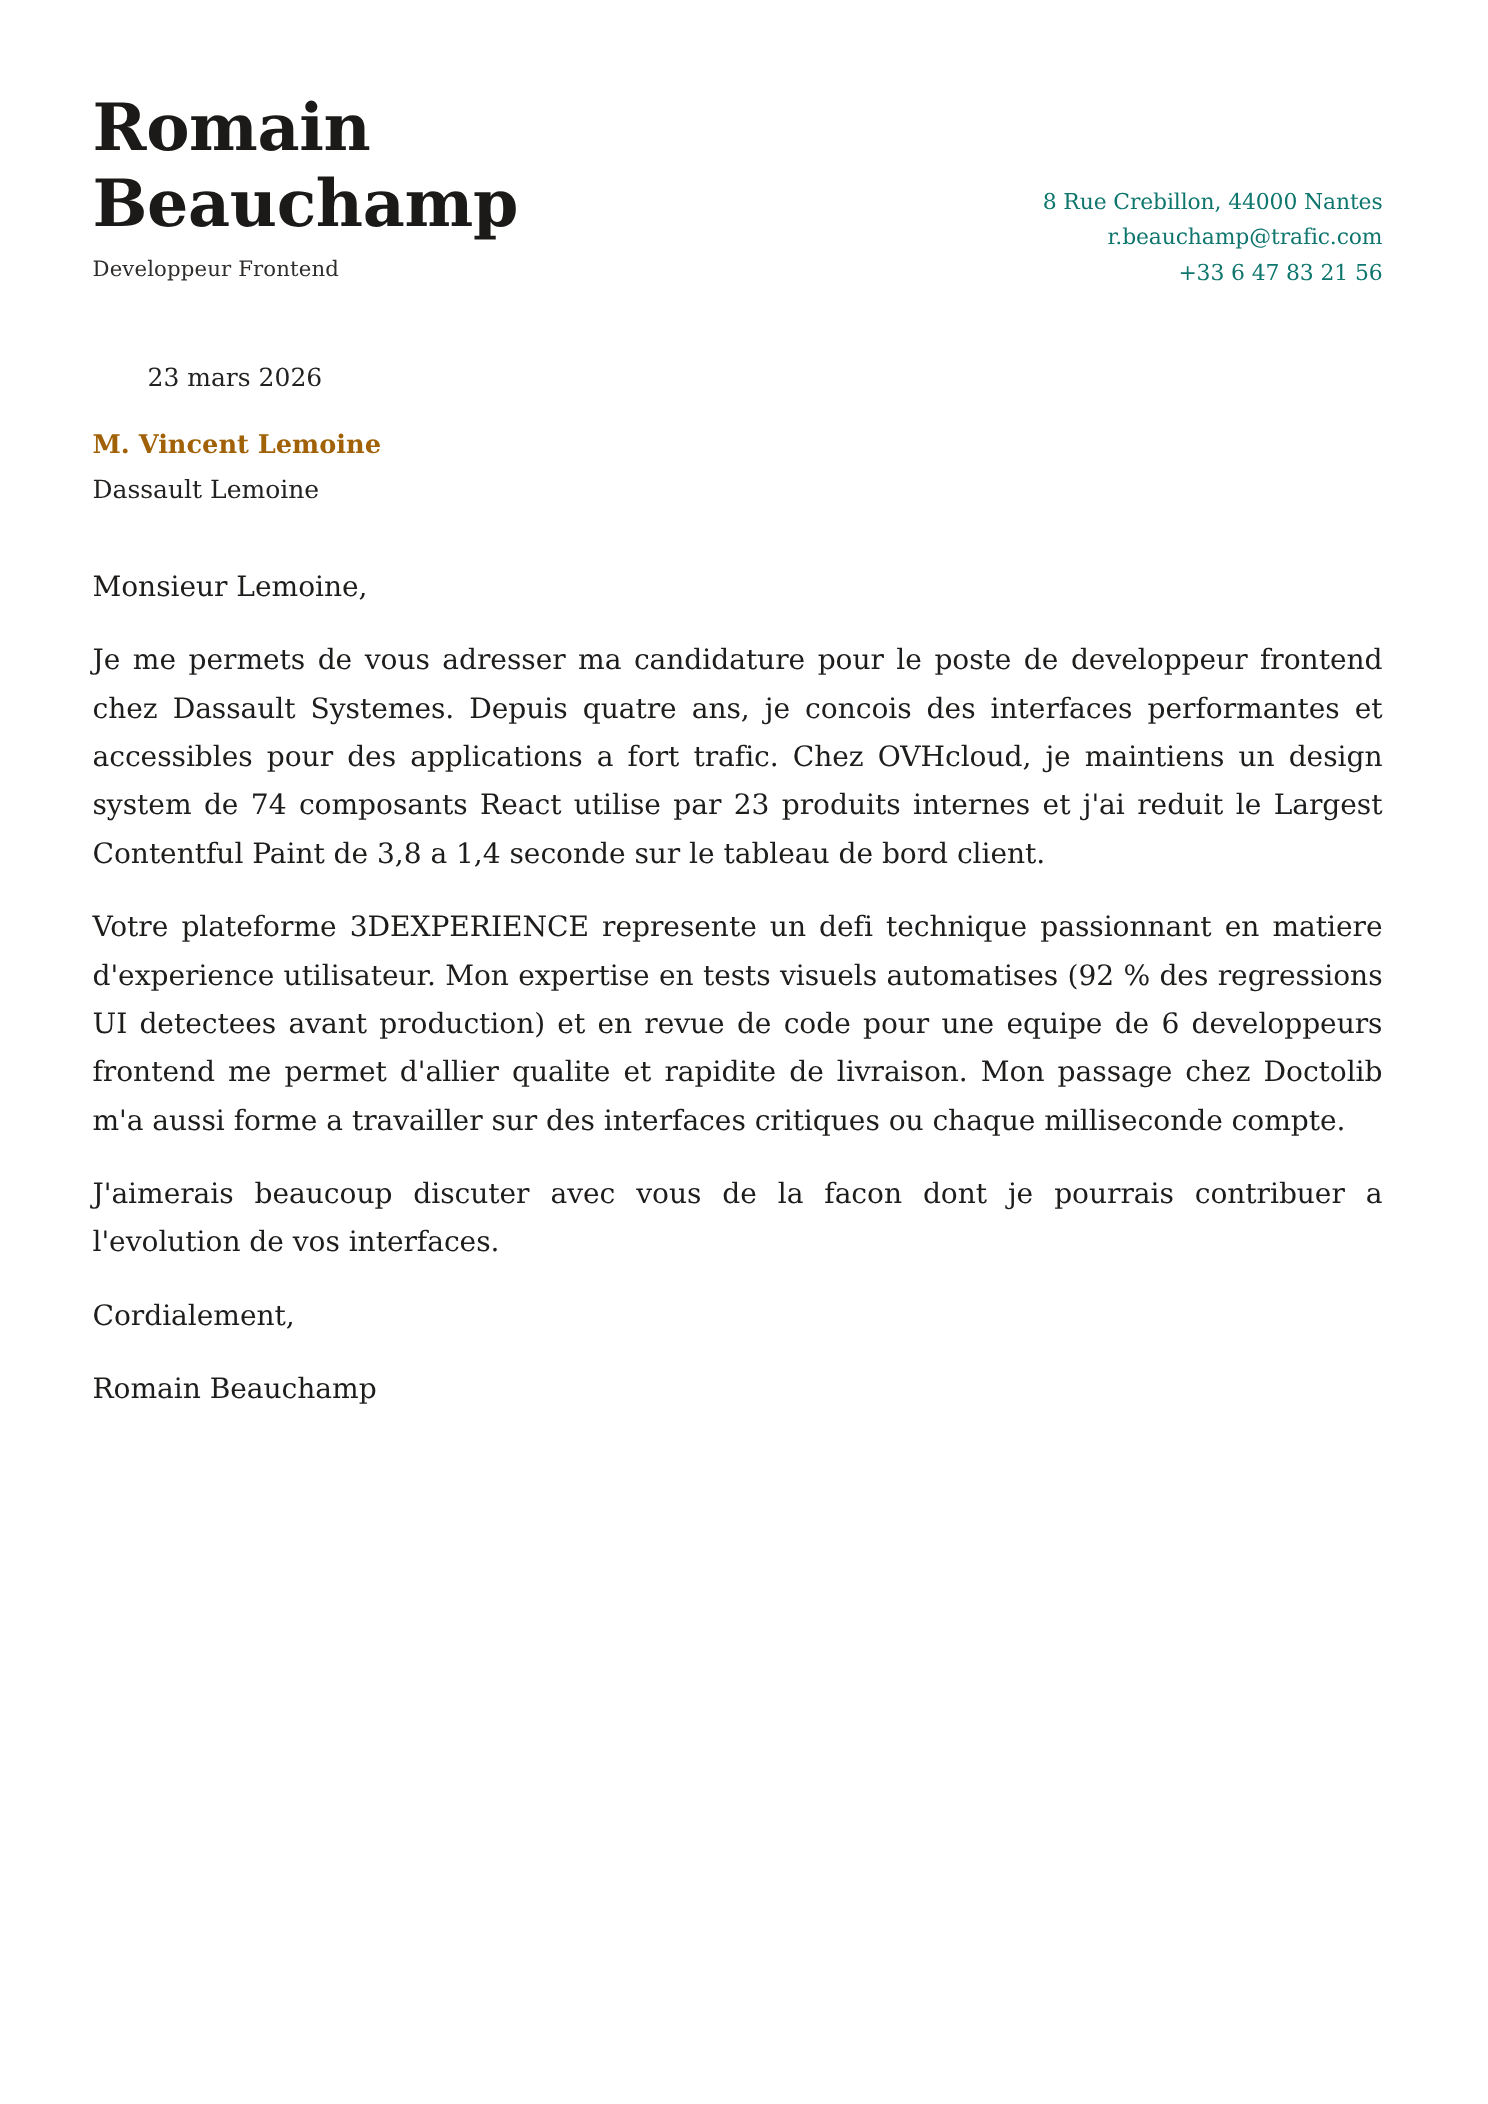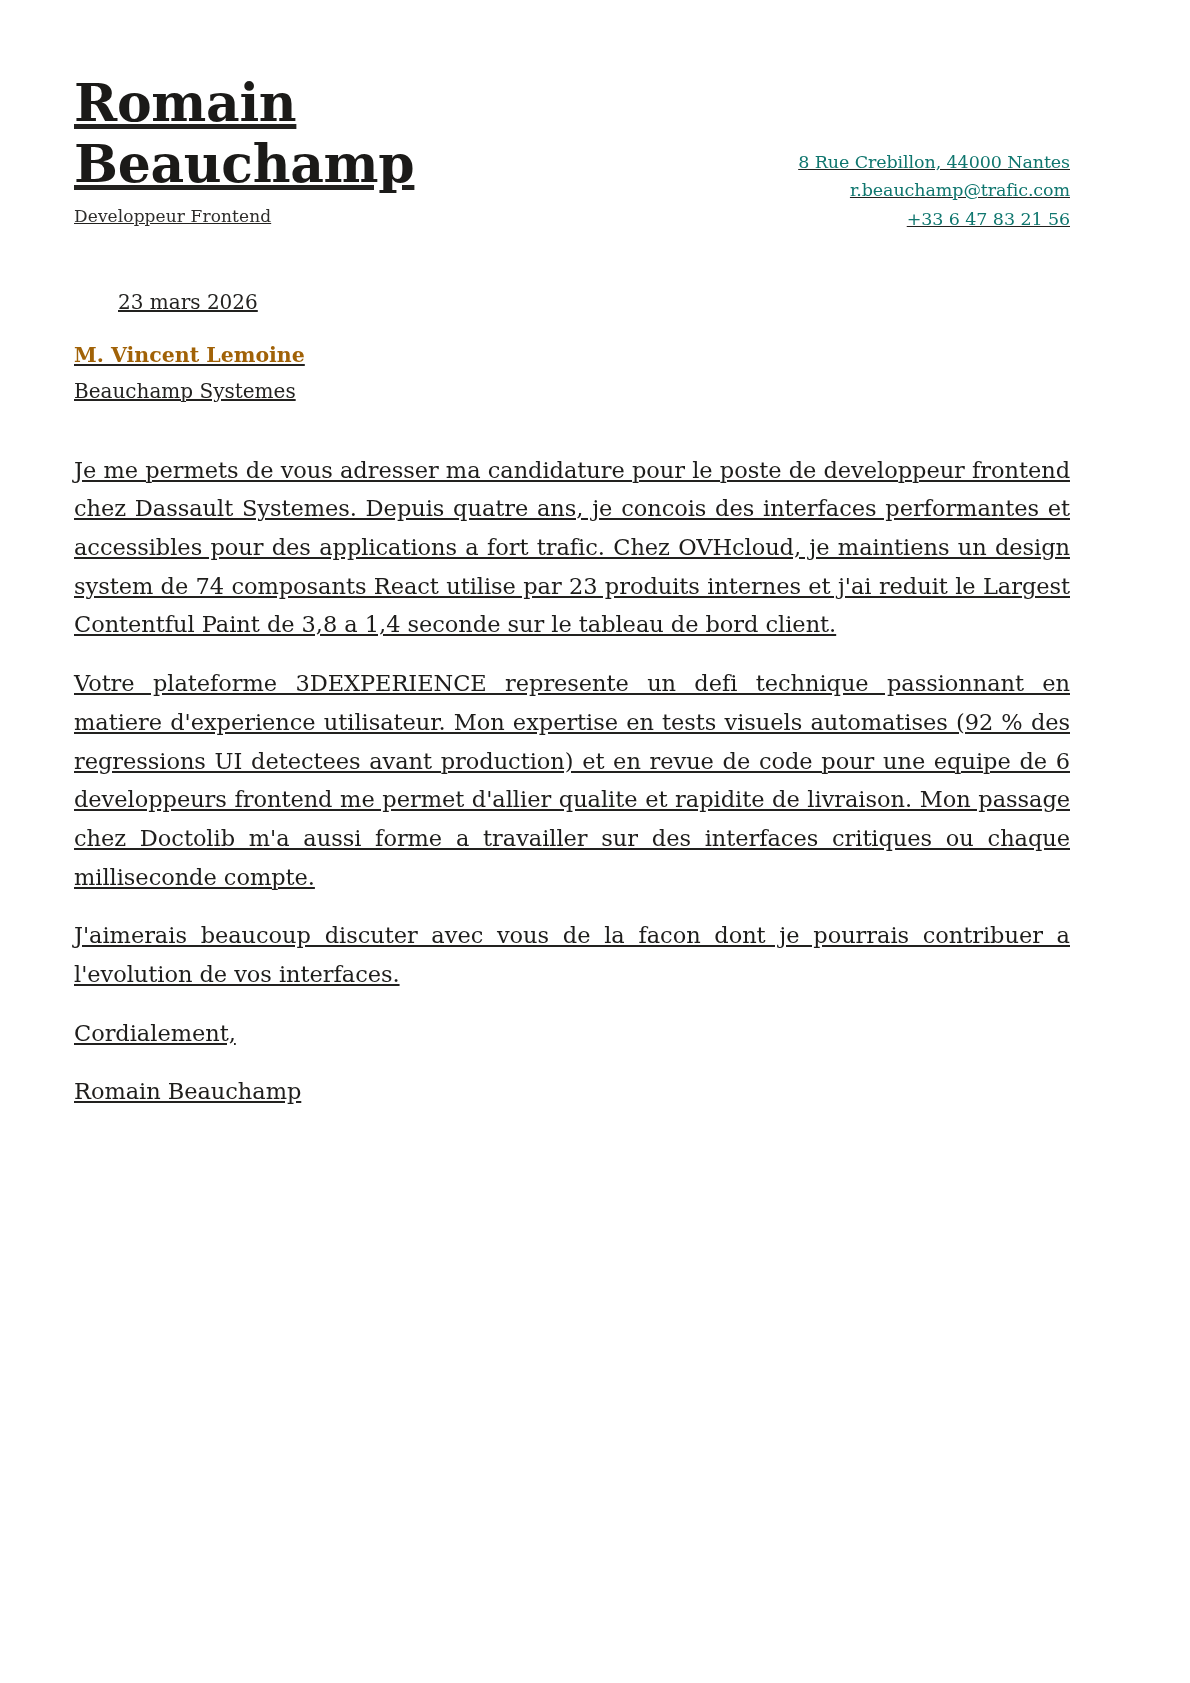--- a/index.html
+++ b/index.html
@@ -6,25 +6,24 @@
     margin: 0;
     padding: 0;
     background: #ffffff;
   }
   .page {
     position: relative;
     width: 1190px;
     height: 1683px;
     background: #ffffff;
     box-sizing: border-box;
-    padding: 72px 120px 0 74px;
+    padding: 72px 84px 0 74px;
     font-family: "DejaVu Serif", "Liberation Serif", serif;
     color: #22211f;
     overflow: hidden;
-    text-decoration: underline;
   }
 
   
   .header {
     display: flex;
     align-items: flex-start;
     justify-content: space-between;
     margin-bottom: 56px;
   }
   .identity {
@@ -116,24 +115,25 @@
     <div class="contact">
       <div>8 Rue Crebillon, 44000 Nantes</div>
       <div>r.beauchamp@trafic.com</div>
       <div>+33 6 47 83 21 56</div>
     </div>
   </div>
 
   <div class="meta">
     <div class="date">23 mars 2026</div>
     <div class="recipient-name">M. Vincent Lemoine</div>
-    <div class="recipient-company">Beauchamp Systemes</div>
+    <div class="recipient-company">Dassault Lemoine</div>
   </div>
 
   <div class="body-block">
+    <p class="salutation">Monsieur Lemoine,</p>
     <p>Je me permets de vous adresser ma candidature pour le poste de developpeur frontend chez Dassault Systemes. Depuis quatre ans, je concois des interfaces performantes et accessibles pour des applications a fort trafic. Chez OVHcloud, je maintiens un design system de 74 composants React utilise par 23 produits internes et j'ai reduit le Largest Contentful Paint de 3,8 a 1,4 seconde sur le tableau de bord client.</p>
     <p>Votre plateforme 3DEXPERIENCE represente un defi technique passionnant en matiere d'experience utilisateur. Mon expertise en tests visuels automatises (92 % des regressions UI detectees avant production) et en revue de code pour une equipe de 6 developpeurs frontend me permet d'allier qualite et rapidite de livraison. Mon passage chez Doctolib m'a aussi forme a travailler sur des interfaces critiques ou chaque milliseconde compte.</p>
     <p>J'aimerais beaucoup discuter avec vous de la facon dont je pourrais contribuer a l'evolution de vos interfaces.</p>
     <p class="closing">Cordialement,</p>
     <p class="signature">Romain Beauchamp</p>
   </div>
 
 </div>
 
 </body></html>

